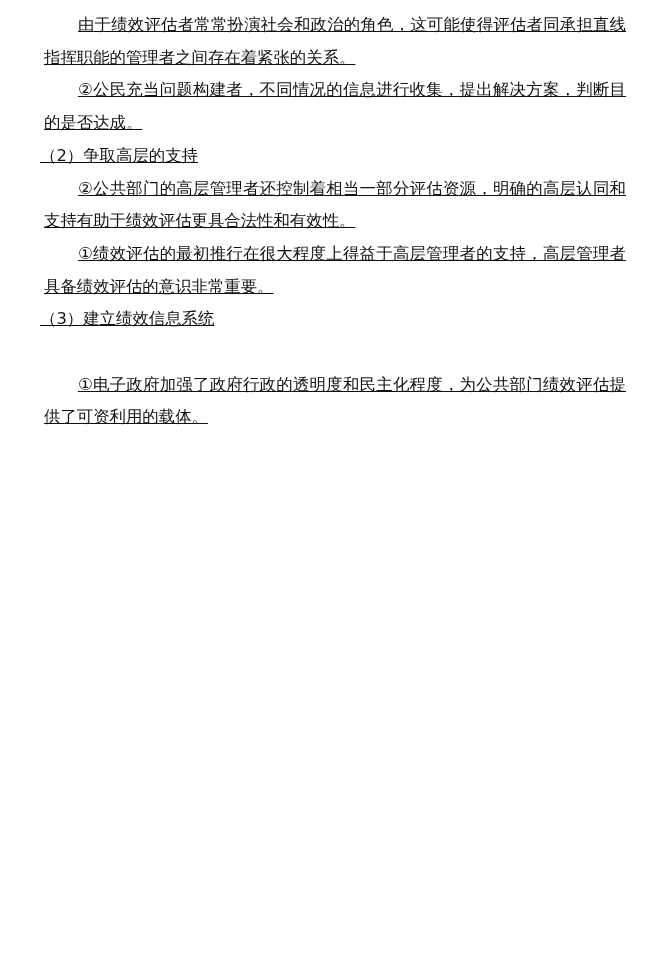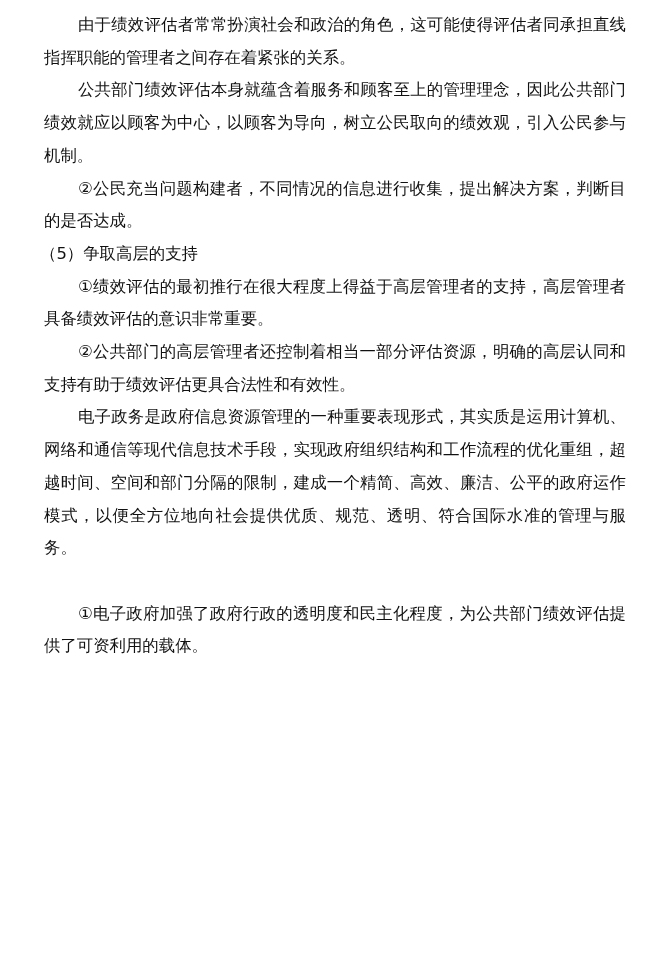--- a/index.html
+++ b/index.html
@@ -23,37 +23,37 @@
     line-height: 32.7px;
     color: #111111;
     letter-spacing: 0;
   }
   .p {
     margin: 0;
     padding: 0;
     text-align: justify;
     text-justify: inter-character;
     word-break: break-all;
+    text-decoration: underline;
   }
   .indent {
     text-indent: 34px;
   }
   .heading-sub {
     margin-left: -4px;
   }
   .blank {
     height: 32.7px;
   }
 </style>
 </head>
 <body>
 
 <div class="page">
   <p class="p indent">由于绩效评估者常常扮演社会和政治的角色，这可能使得评估者同承担直线指挥职能的管理者之间存在着紧张的关系。</p>
-  <p class="p indent">公共部门绩效评估本身就蕴含着服务和顾客至上的管理理念，因此公共部门绩效就应以顾客为中心，以顾客为导向，树立公民取向的绩效观，引入公民参与机制。</p>
   <p class="p indent">②公民充当问题构建者，不同情况的信息进行收集，提出解决方案，判断目的是否达成。</p>
-  <p class="p heading-sub">（5）争取高层的支持</p>
+  <p class="p heading-sub">（2）争取高层的支持</p>
+  <p class="p indent">②公共部门的高层管理者还控制着相当一部分评估资源，明确的高层认同和支持有助于绩效评估更具合法性和有效性。</p>
   <p class="p indent">①绩效评估的最初推行在很大程度上得益于高层管理者的支持，高层管理者具备绩效评估的意识非常重要。</p>
-  <p class="p indent">②公共部门的高层管理者还控制着相当一部分评估资源，明确的高层认同和支持有助于绩效评估更具合法性和有效性。</p>
-  <p class="p indent">电子政务是政府信息资源管理的一种重要表现形式，其实质是运用计算机、网络和通信等现代信息技术手段，实现政府组织结构和工作流程的优化重组，超越时间、空间和部门分隔的限制，建成一个精简、高效、廉洁、公平的政府运作模式，以便全方位地向社会提供优质、规范、透明、符合国际水准的管理与服务。</p>
+  <p class="p heading-sub">（3）建立绩效信息系统</p>
   <div class="blank"></div>
   <p class="p indent">①电子政府加强了政府行政的透明度和民主化程度，为公共部门绩效评估提供了可资利用的载体。</p>
 </div>
 
 </body></html>

